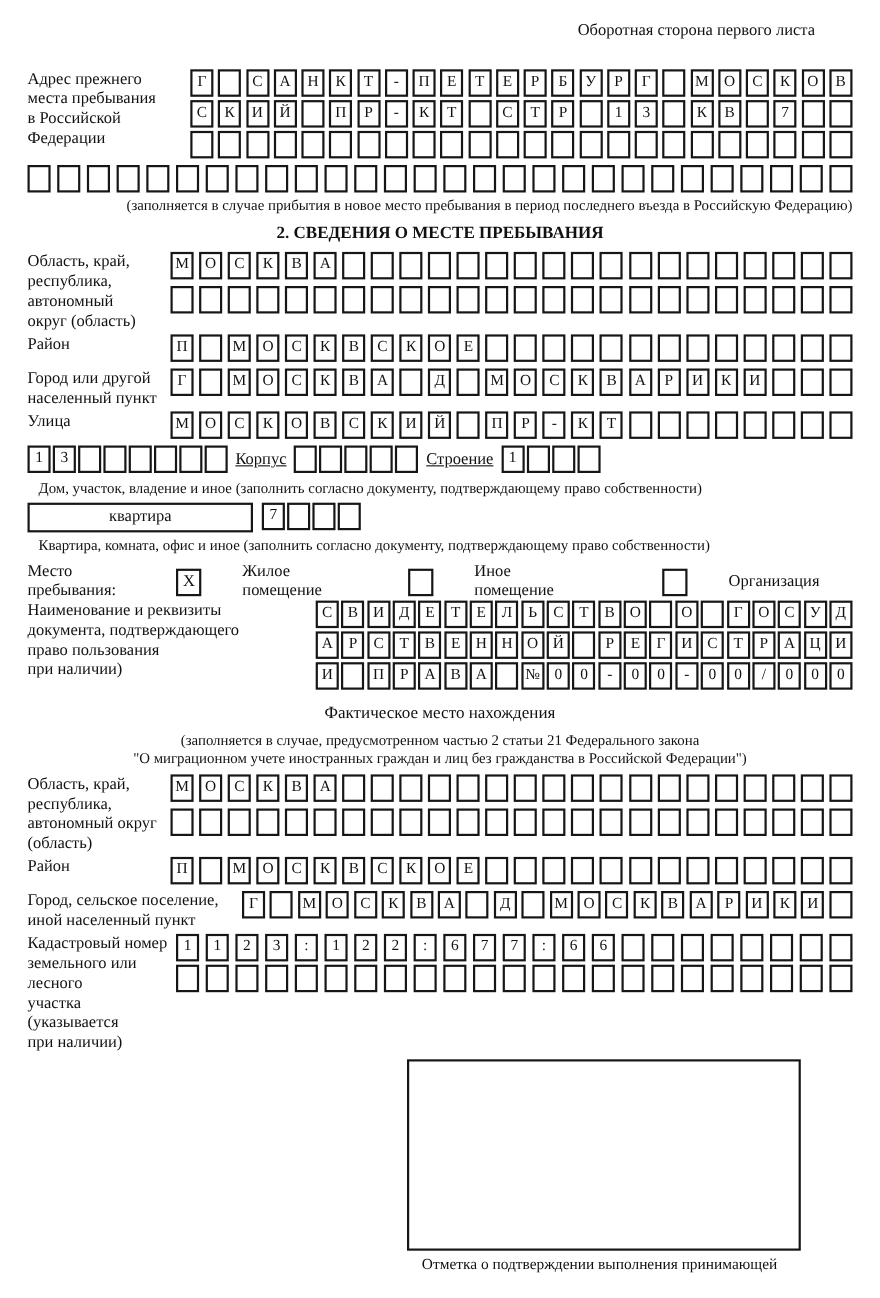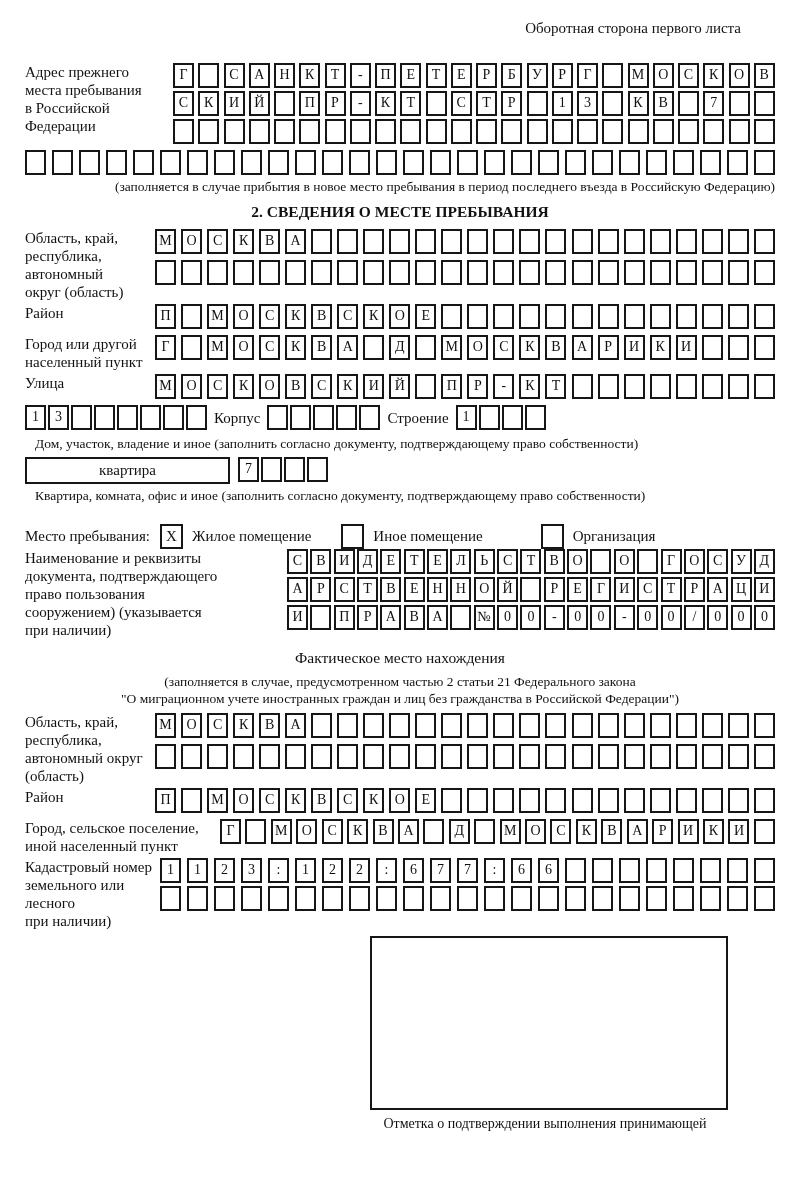--- a/index.html
+++ b/index.html
@@ -42,24 +42,24 @@
   .mb5 { margin-bottom: 5px; }
   .indent { padding-left: 10px; }
 
   .section-title { text-align: center; font-weight: bold; font-size: 15.5px; margin: 2px 0 8px 0; }
 
   .labelbox {
     flex: none; height: 27px; border: 2px solid #161616;
     text-align: center; line-height: 23px; margin-right: 8px;
   }
   .labelbox.w205 { width: 205px; }
-  .inline-label { line-height: 27px; margin: 0 7px; }
+  .inline-label { line-height: 27px; margin: 0 7px; text-decoration: underline; }
   .house-row { display: flex; align-items: flex-start; margin-bottom: 3px; }
 
-  .stay-row { display: flex; align-items: center; margin-top: 20px; }
+  .stay-row { display: flex; align-items: center; margin-top: 8px; gap: 28px; }
   .stay-label { margin-right: 10px; }
   .chk {
     flex: none; width: 23px; height: 25px; border: 2px solid #161616;
     text-align: center; line-height: 21px; font-size: 15px; margin-right: 9px;
   }
   .stay-opt { margin-right: 30px; }
   .gap-big { margin-left: 28px; }
   .hint { margin-left: 165px; margin-top: 2px; margin-bottom: 6px; }
 
   .fact-title { text-align: center; font-weight: normal; font-size: 15.5px; margin: 10px 0 6px 0; }
@@ -404,21 +404,20 @@
     <div class="stay-opt">Иное помещение</div>
     <div class="chk gap-big"></div>
     <div class="stay-opt">Организация</div>
   </div>
 
   <div class="field">
     <div class="label w262">
         <div>Наименование и реквизиты</div>
         <div>документа, подтверждающего</div>
         <div>право пользования</div>
-        <div>сооружением) (указывается</div>
         <div>при наличии)</div>
       </div>
     <div class="rowstack">
       <div class="cells">
           <span class="cell">С</span>
           <span class="cell">В</span>
           <span class="cell">И</span>
           <span class="cell">Д</span>
           <span class="cell">Е</span>
           <span class="cell">Т</span>
@@ -614,20 +613,21 @@
         <span class="cell">К</span>
         <span class="cell">И</span>
         <span class="cell"></span>
       </div>
   </div>
 
   <div class="field">
     <div class="label w135">
         <div>Кадастровый номер</div>
         <div>земельного или лесного</div>
+        <div>участка (указывается</div>
         <div>при наличии)</div>
       </div>
     <div class="rowstack">
       <div class="cells">
           <span class="cell">1</span>
           <span class="cell">1</span>
           <span class="cell">2</span>
           <span class="cell">3</span>
           <span class="cell">:</span>
           <span class="cell">1</span>

